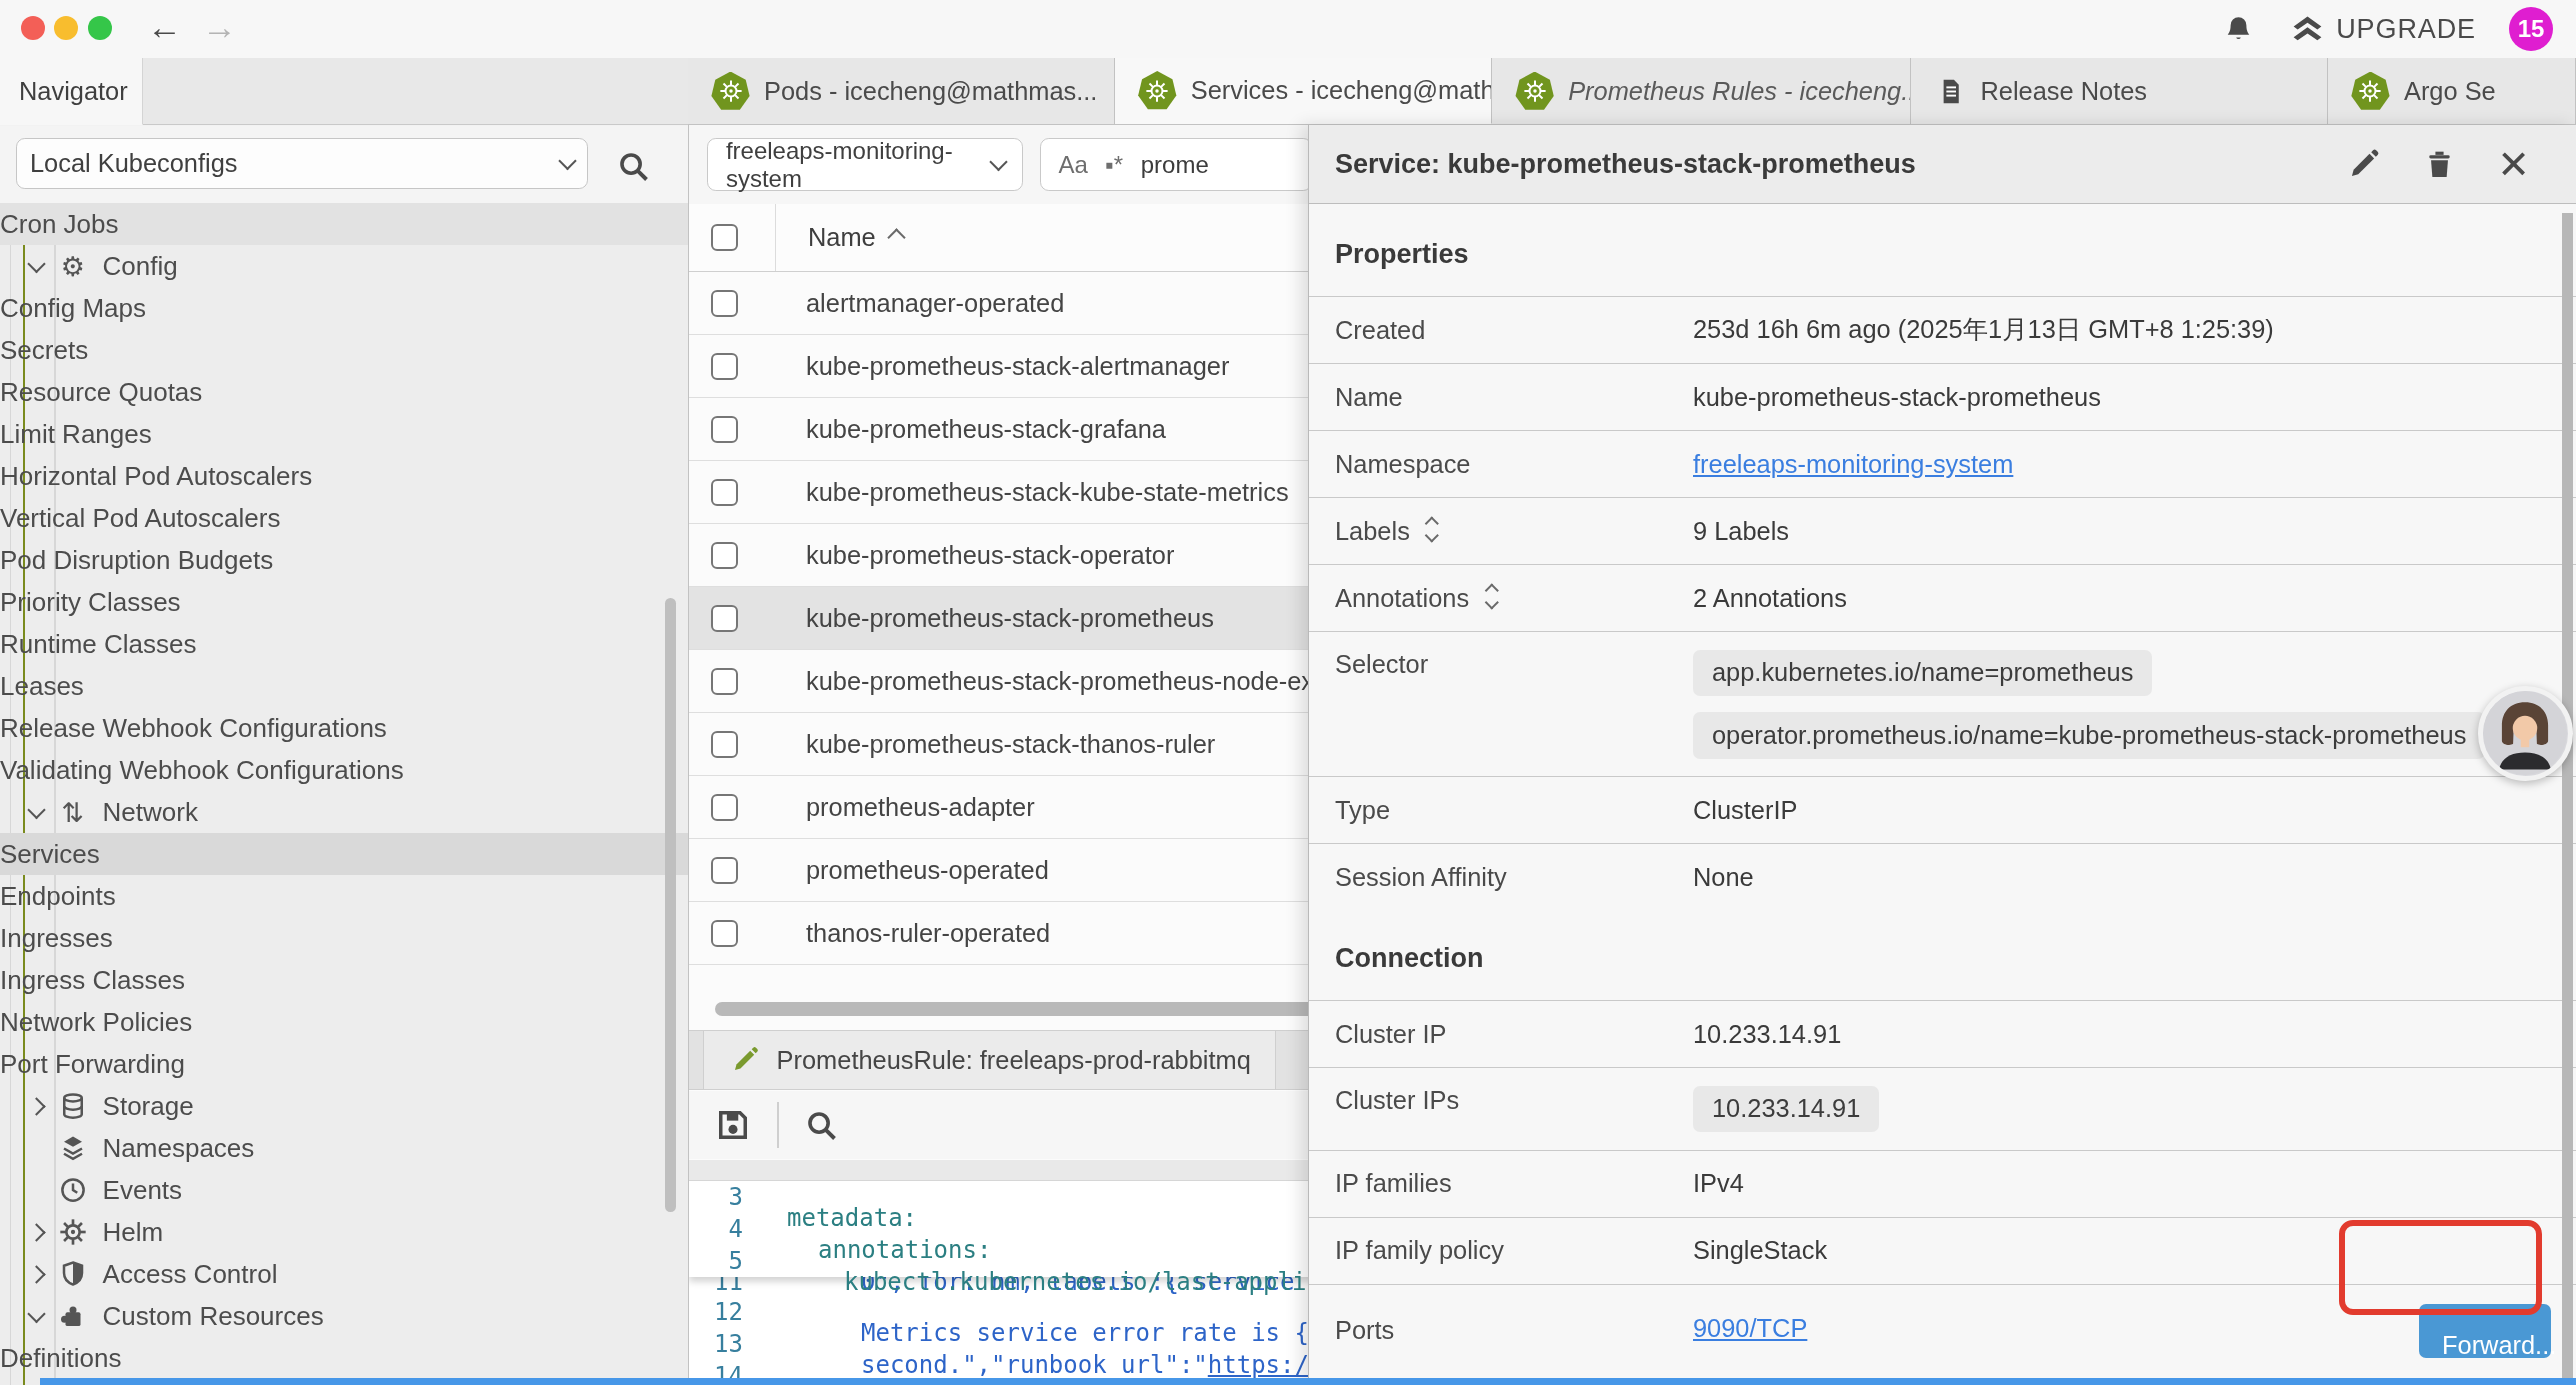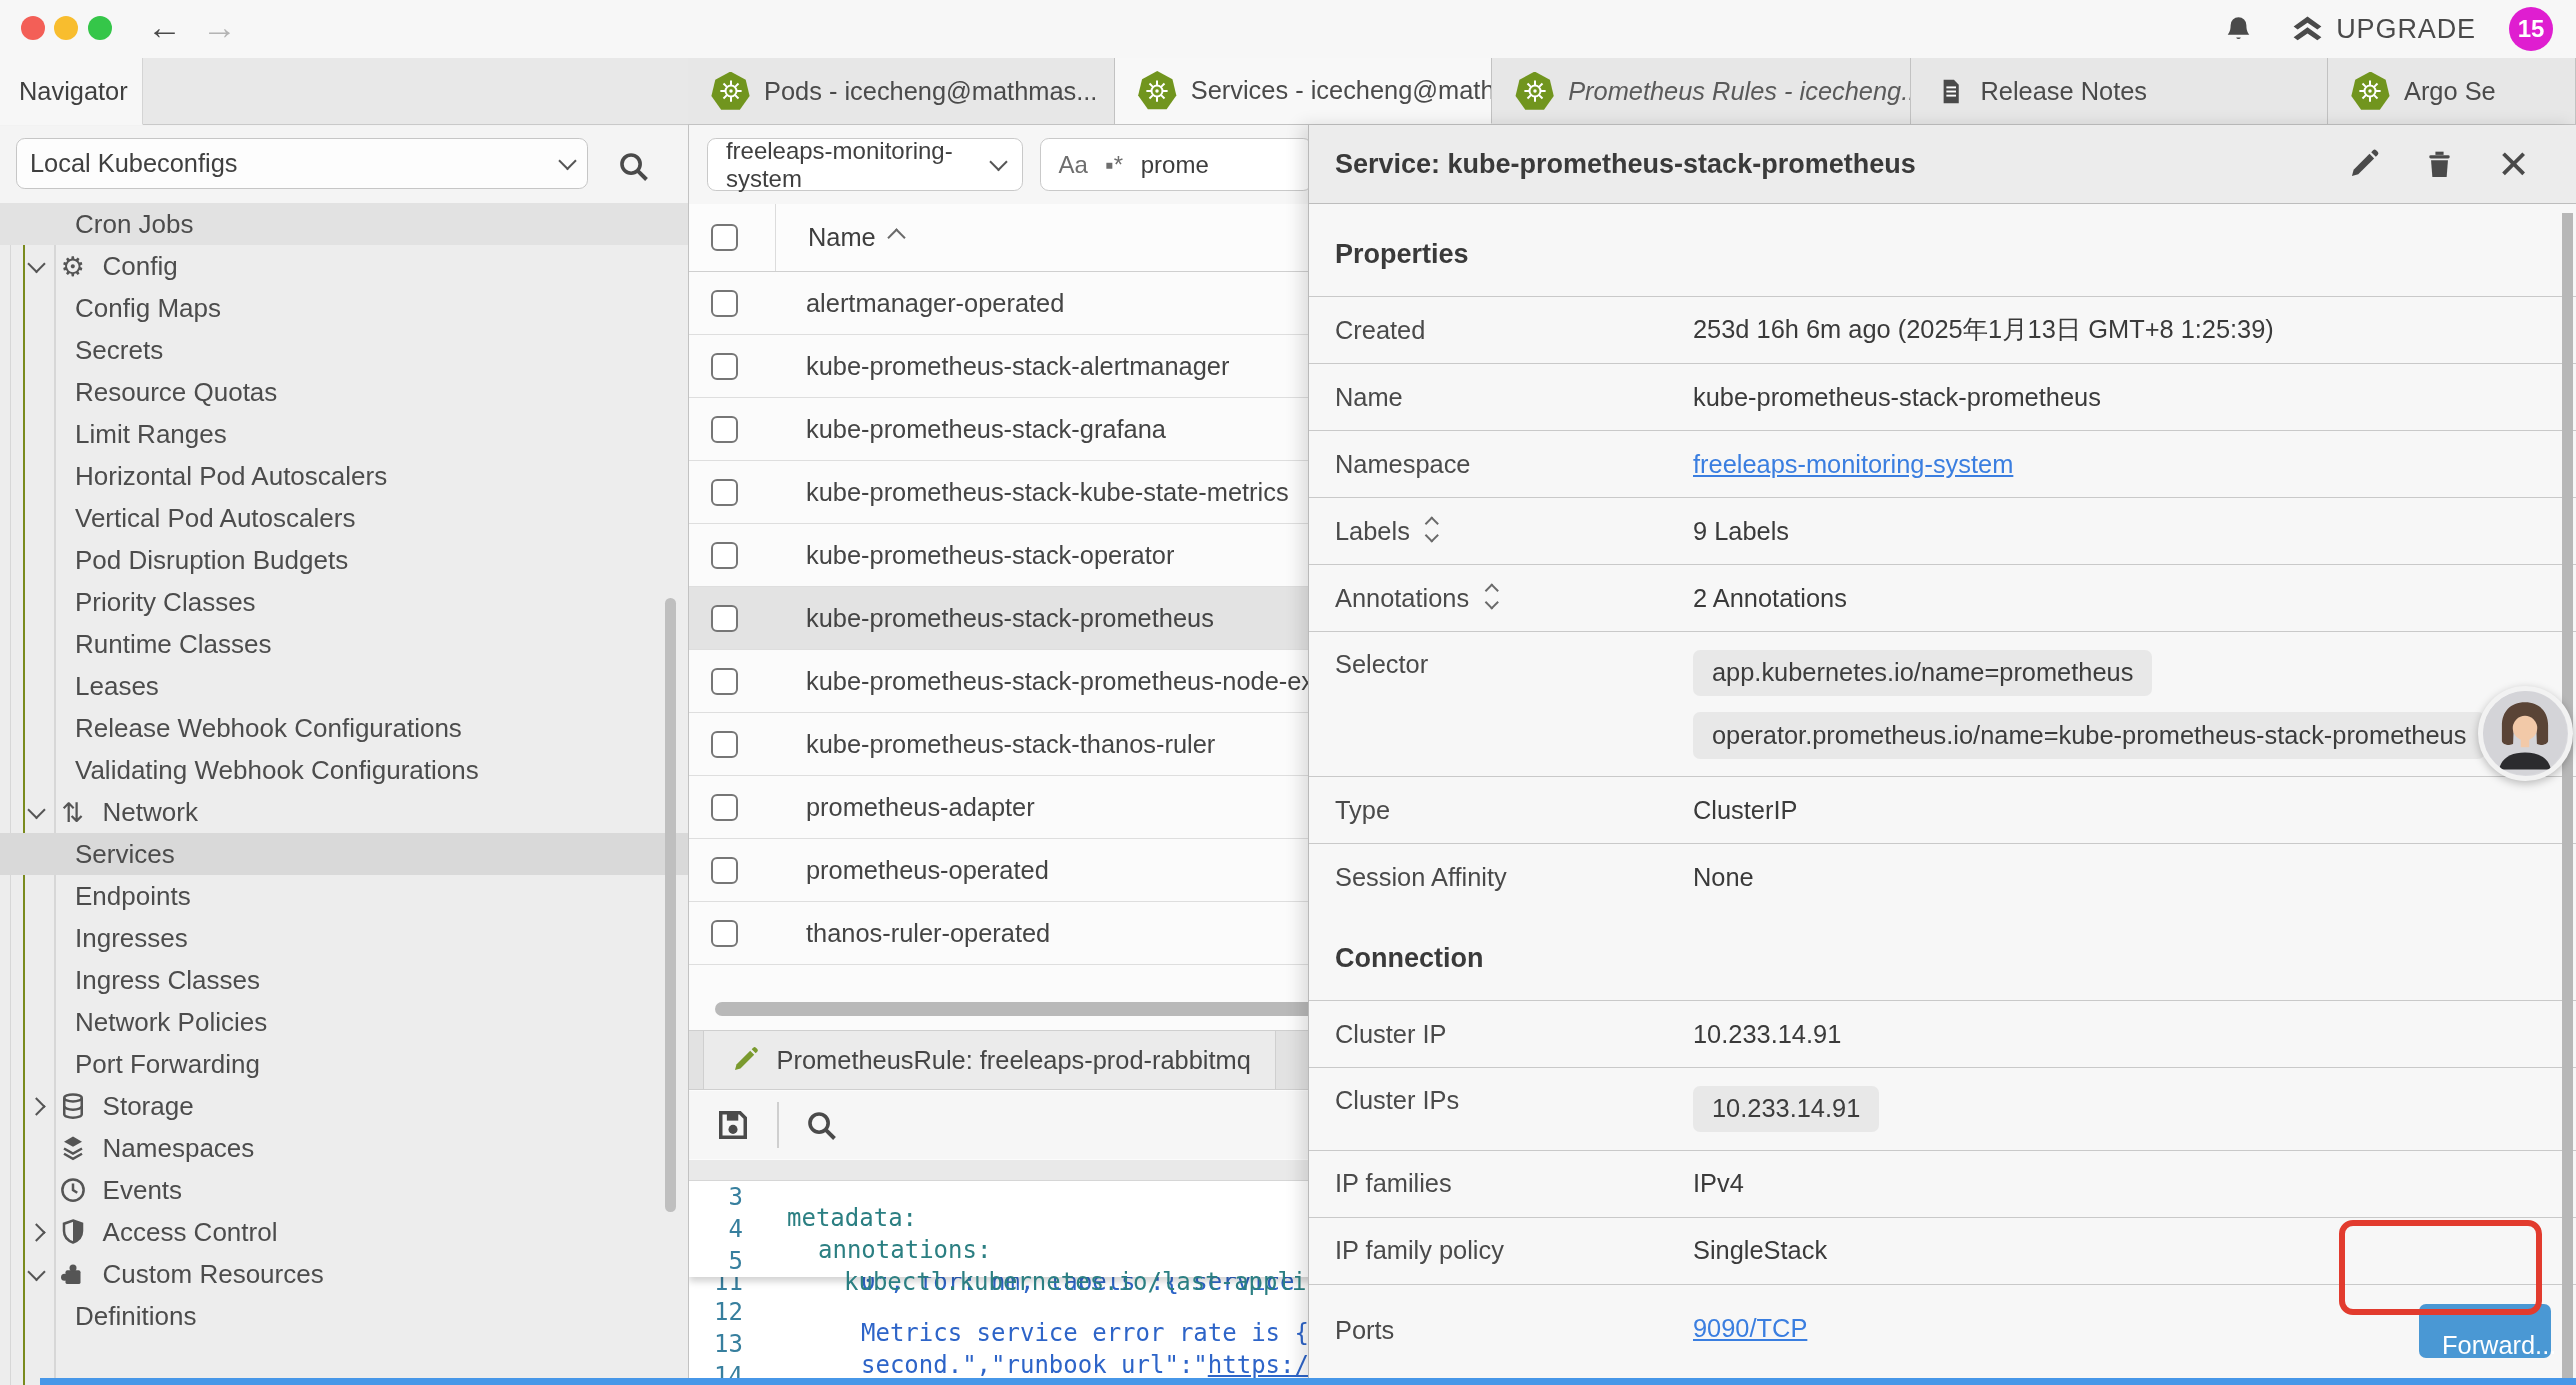--- a/index.html
+++ b/index.html
@@ -32,21 +32,21 @@
   #nav-tab { position:absolute; left:0; top:0; width:143px; height:67px; background:#f7f7f7; border-right:1.8px solid #d4d4d4; display:flex; align-items:center; padding-left:19px; color:#3f3f3f; border-bottom:1.8px solid #f7f7f7; }
   #nav-filter-row { left:0; top:126px; width:688px; height:77px; background:#f4f4f4; }
   #kubeconfig-select { position:absolute; left:16px; top:12.3px; width:572px; height:51px; background:#fdfdfd; border:1.8px solid #c6c6c6; border-radius:8.8px; display:flex; align-items:center; padding:0 13px; color:#3f3f3f; }
   #kubeconfig-select .chev { margin-left:auto; }
   #nav-search-icon { position:absolute; left:614px; top:21px; }
   #sidebar { left:0; top:203px; width:688px; height:1182px; background:#ededed; overflow:hidden; }
   .guide { position:absolute; top:0; bottom:0; width:1.8px; background:#d7d7d7; }
   #guide-olive { background:#7a8b1e; }
   .side-item { position:relative; height:42px; display:flex; align-items:center; color:#4c4c4c; font-size:26px; }
   .side-item .lbl { white-space:nowrap; }
-  .side-item.child { padding-left:75px; }
+  .side-item.child { }
   .side-item.parent { padding-left:30px; gap:12.3px; }
   .side-item.selected { background:#d9d9d9; }
   .side-item.hover { background:#e2e2e2; }
   .chev { width:13px; height:13px; border-right:2.6px solid #555; border-bottom:2.6px solid #555; display:inline-block; flex:none; }
   .chev.down { transform:rotate(45deg) translate(-1.8px,-1.8px); }
   .chev.right { transform:rotate(-45deg); }
   .chev.up { transform:rotate(-135deg); }
   .side-icon { width:35px; height:35px; display:flex; align-items:center; justify-content:center; color:#555; font-family:"DejaVu Sans", sans-serif; font-size:27px; flex:none; }
   #sidebar-scrollbar { position:absolute; right:12.3px; top:395px; width:10.5px; height:614px; background:#bfbfbf; border-radius:5.3px; }
 
@@ -259,20 +259,40 @@
           <svg width="30" height="30" viewBox="0 0 24 24">
             <circle cx="12" cy="12" r="8.5" fill="none" stroke="#555" stroke-width="2"></circle>
             <path d="M12 6.8V12l3.4 2.2" fill="none" stroke="#555" stroke-width="2"></path>
           </svg>
         </span>
         <span class="lbl">Events</span>
       </div>
       <div class="side-item parent">
         <span class="chev right"></span>
         <span class="side-icon">
+          <svg width="32" height="32" viewBox="0 0 24 24">
+            <circle cx="12" cy="12" r="5" fill="none" stroke="#555" stroke-width="2"></circle>
+            <circle cx="12" cy="12" r="1.6" fill="#555"></circle>
+            <g stroke="#555" stroke-width="2">
+              <line x1="12" y1="2.5" x2="12" y2="7"></line>
+              <line x1="12" y1="17" x2="12" y2="21.5"></line>
+              <line x1="2.5" y1="12" x2="7" y2="12"></line>
+              <line x1="17" y1="12" x2="21.5" y2="12"></line>
+              <line x1="5.3" y1="5.3" x2="8.5" y2="8.5"></line>
+              <line x1="15.5" y1="15.5" x2="18.7" y2="18.7"></line>
+              <line x1="18.7" y1="5.3" x2="15.5" y2="8.5"></line>
+              <line x1="5.3" y1="18.7" x2="8.5" y2="15.5"></line>
+            </g>
+          </svg>
+        </span>
+        <span class="lbl">Helm</span>
+      </div>
+      <div class="side-item parent">
+        <span class="chev right"></span>
+        <span class="side-icon">
           <svg width="30" height="30" viewBox="0 0 24 24">
             <path d="M12 2.8l7.2 2.6v5.8c0 4.6-3.1 7.7-7.2 9.2-4.1-1.5-7.2-4.6-7.2-9.2V5.4z" fill="none" stroke="#555" stroke-width="2"></path>
             <path d="M12 2.8l7.2 2.6v5.8c0 4.6-3.1 7.7-7.2 9.2z" fill="#555"></path>
           </svg>
         </span>
         <span class="lbl">Access Control</span>
       </div>
       <div class="side-item parent">
         <span class="chev down"></span>
         <span class="side-icon">

